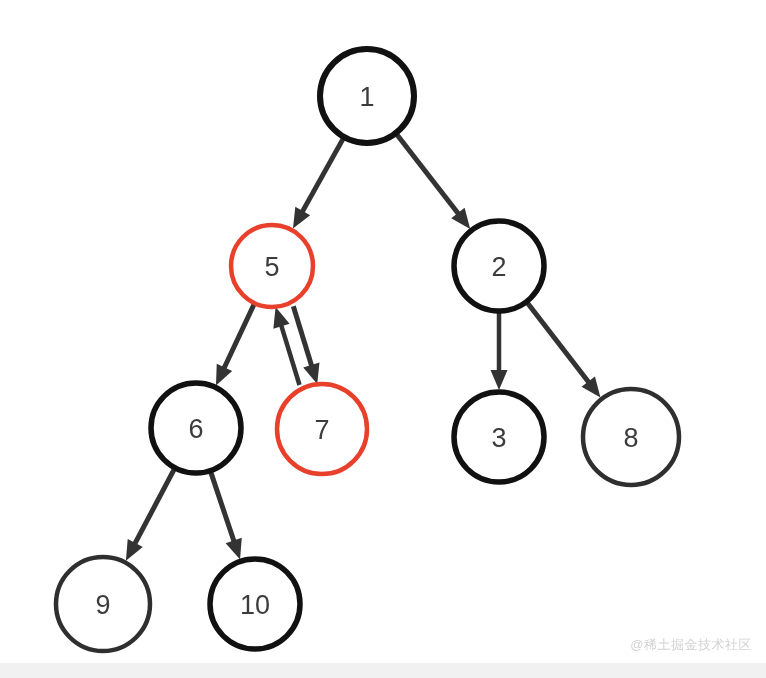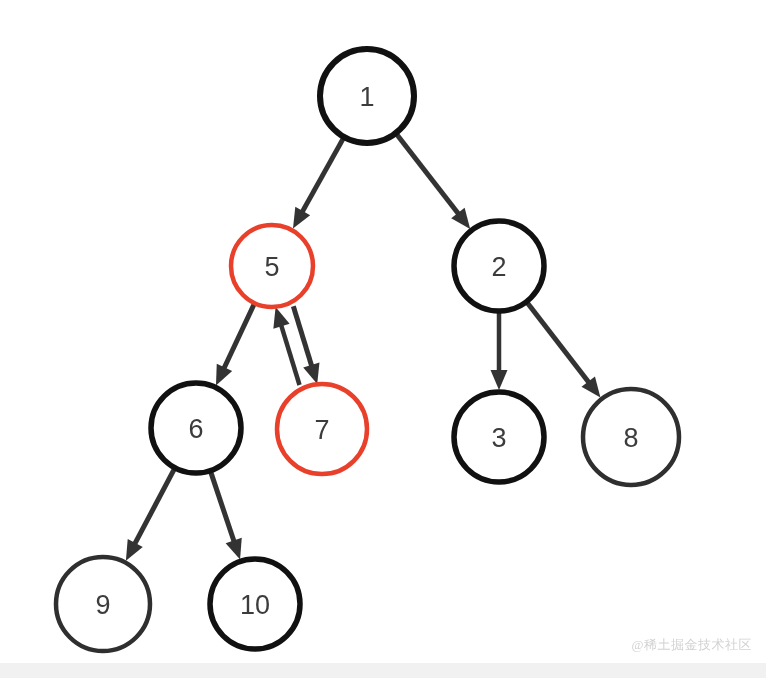--- a/index.html
+++ b/index.html
@@ -51,21 +51,21 @@
     left: 0;
     top: 663px;
     width: 766px;
     height: 15px;
     background: #f1f1f1;
   }
   #watermark {
     position: absolute;
     right: 14px;
     top: 636px;
-    font-family: Liberation Serif, serif;
+    font-family: Liberation Sans, sans-serif;
     font-size: 13px;
     color: #d2d2d2;
     letter-spacing: 0.5px;
     user-select: none;
     white-space: nowrap;
   }
 </style>
 </head>
 <body>
 

